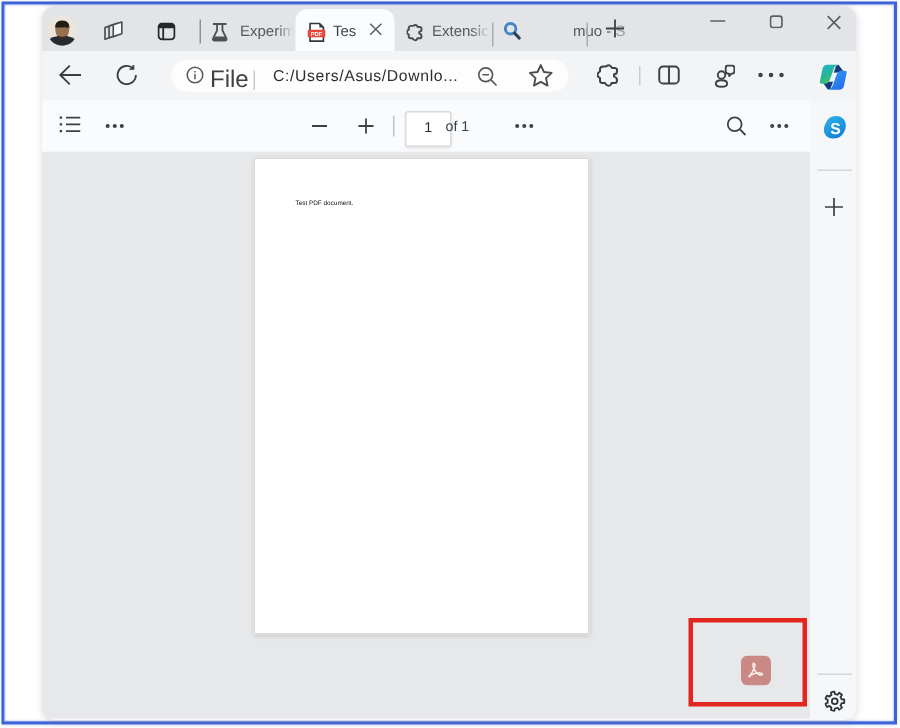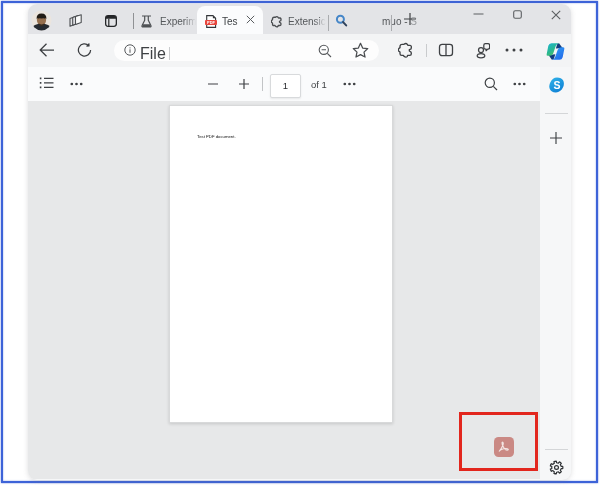--- a/index.html
+++ b/index.html
@@ -125,20 +125,21 @@
   </svg>
 
   <div class="abs" style="left:86px;top:36px;width:265px;height:20.5px;background:#fdfdfd;border-radius:10.5px;"></div>
 
   <svg class="ic" style="left:95.5px;top:40px" width="12" height="12" viewBox="0 0 12 12" fill="none" stroke="#55585b" stroke-width="1">
     <circle cx="6" cy="6" r="5.2"></circle>
     <path d="M6 5.3 L6 8.8 M6 3.4 L6 4.4"></path>
   </svg>
   <div class="abs" style="left:112px;top:41px;font-size:16px;color:#3e4144;">File</div>
   <div class="sep" style="left:141px;top:43px;height:13px;background:#c9cbcd;"></div>
+  <div class="abs" style="left:154px;top:41px;font-size:10.5px;color:#2b2e31;letter-spacing:0.42px;">C:/Users/Asus/Downlo...</div>
 
   <svg class="ic" style="left:290px;top:39.5px" width="14" height="14" viewBox="0 0 14 14" fill="none" stroke="#55585b" stroke-width="1.1">
     <circle cx="5.8" cy="5.8" r="4.6"></circle>
     <path d="M9.3 9.3 L13 13"></path>
     <path d="M3.6 5.8 L8 5.8"></path>
   </svg>
 
   <svg class="ic" style="left:324px;top:37.5px" width="17" height="17" viewBox="0 0 15 15" fill="none" stroke="#4a4d50" stroke-width="1.1" stroke-linejoin="round">
     <path d="M7.5 1.2 L9.4 5.3 L13.9 5.8 L10.6 8.9 L11.5 13.3 L7.5 11.1 L3.5 13.3 L4.4 8.9 L1.1 5.8 L5.6 5.3 Z"></path>
   </svg>
@@ -198,21 +199,21 @@
     <path d="M1 6 L11 6"></path>
   </svg>
 
   <svg class="ic" style="left:210px;top:74px" width="12" height="12" viewBox="0 0 12 12" stroke="#3e4144" stroke-width="1.2">
     <path d="M6 1 L6 11 M1 6 L11 6"></path>
   </svg>
   <div class="sep" style="left:234px;top:73px;height:14px;background:#c2c4c6;"></div>
 
   <div class="abs" style="left:242px;top:69.5px;width:29px;height:22px;background:#fff;border:1px solid #d8dadc;border-radius:2px;box-shadow:0 1px 2px rgba(0,0,0,0.08);font-size:9.5px;color:#2b2e31;text-align:center;line-height:22px;">1</div>
 
-  <div class="abs" style="left:283px;top:75px;font-size:9.5px;color:#3e4144;">of 1</div>
+  <div class="abs" style="left:269px;top:75px;font-size:9.5px;color:#3e4144;">of 1</div>
 
   <svg class="ic" style="left:315px;top:78px" width="13" height="4" viewBox="0 0 13 4" fill="#3e4144">
     <circle cx="1.8" cy="2" r="1.35"></circle>
       <circle cx="6.5" cy="2" r="1.35"></circle>
       <circle cx="11.2" cy="2" r="1.35"></circle>
   </svg>
 
   <svg class="ic" style="left:456px;top:73px" width="14" height="14" viewBox="0 0 14 14" fill="none" stroke="#3e4144" stroke-width="1.2">
     <circle cx="5.8" cy="5.8" r="4.6"></circle>
     <path d="M9.3 9.3 L13 13"></path>

